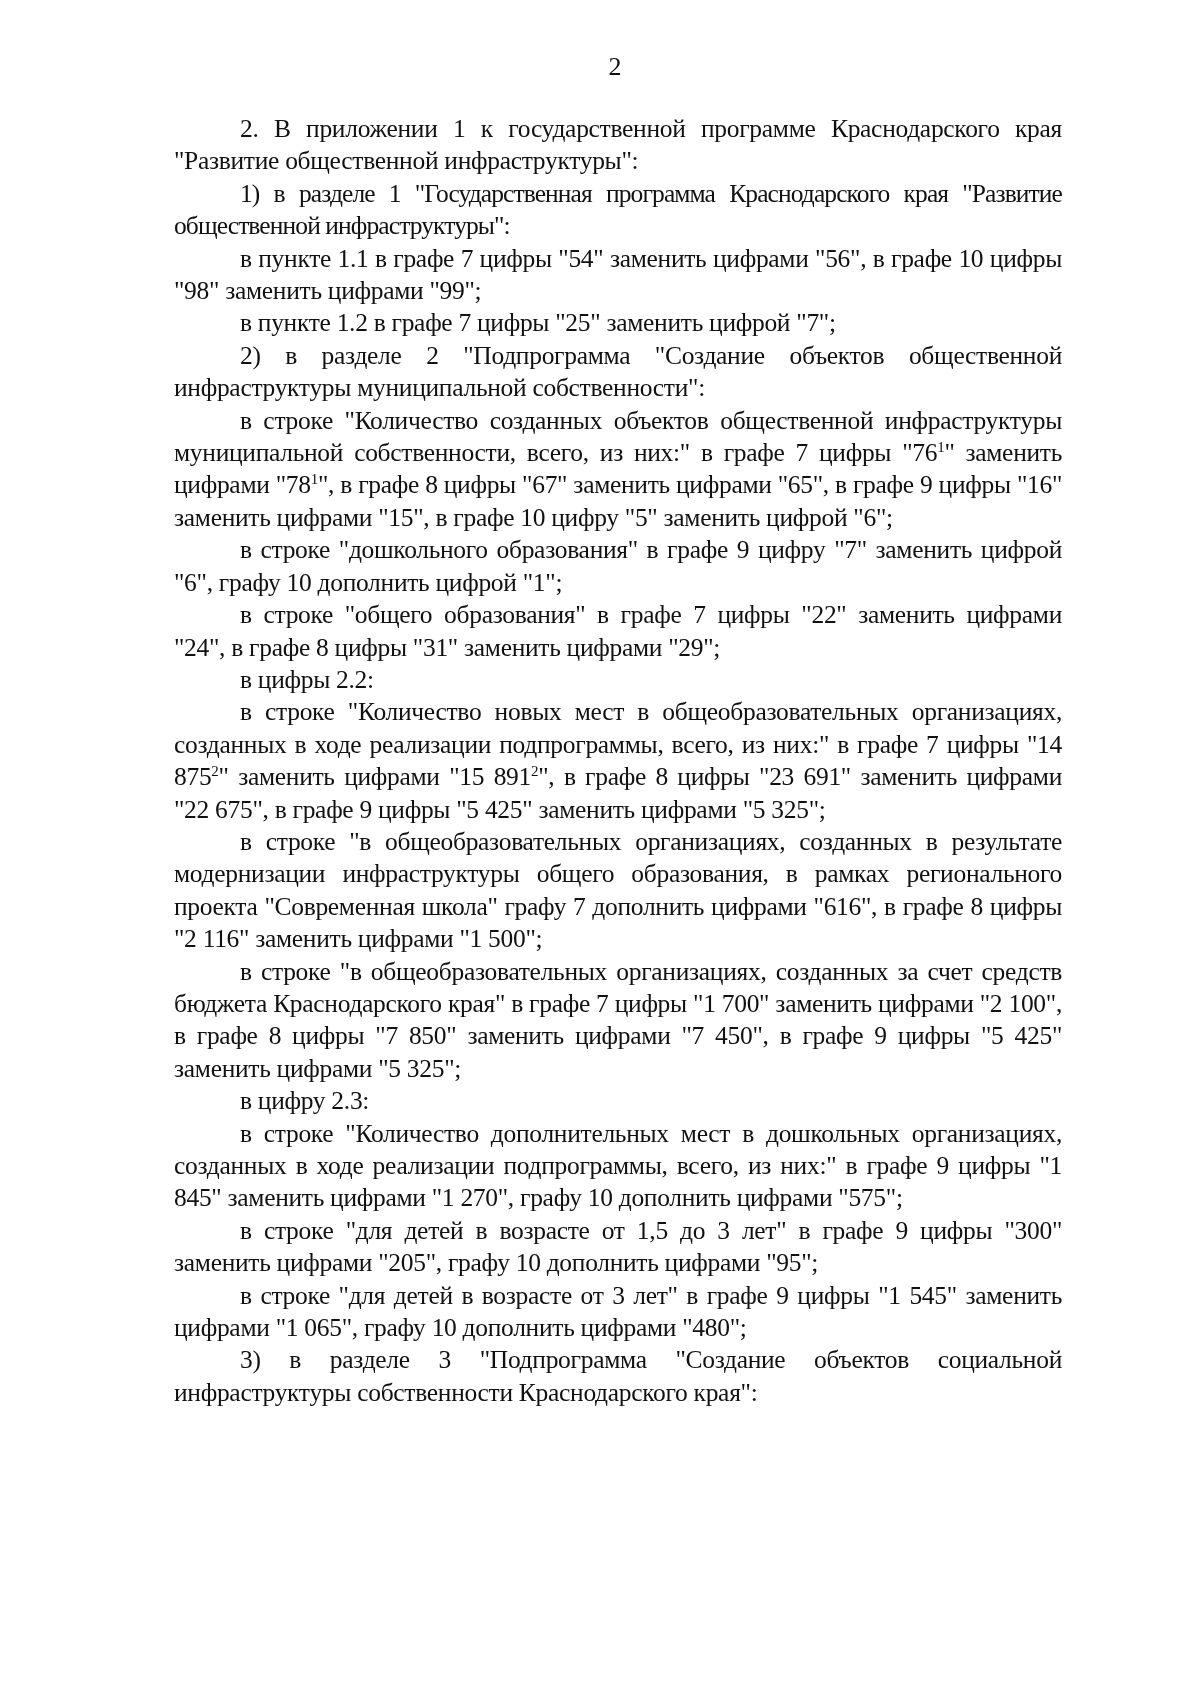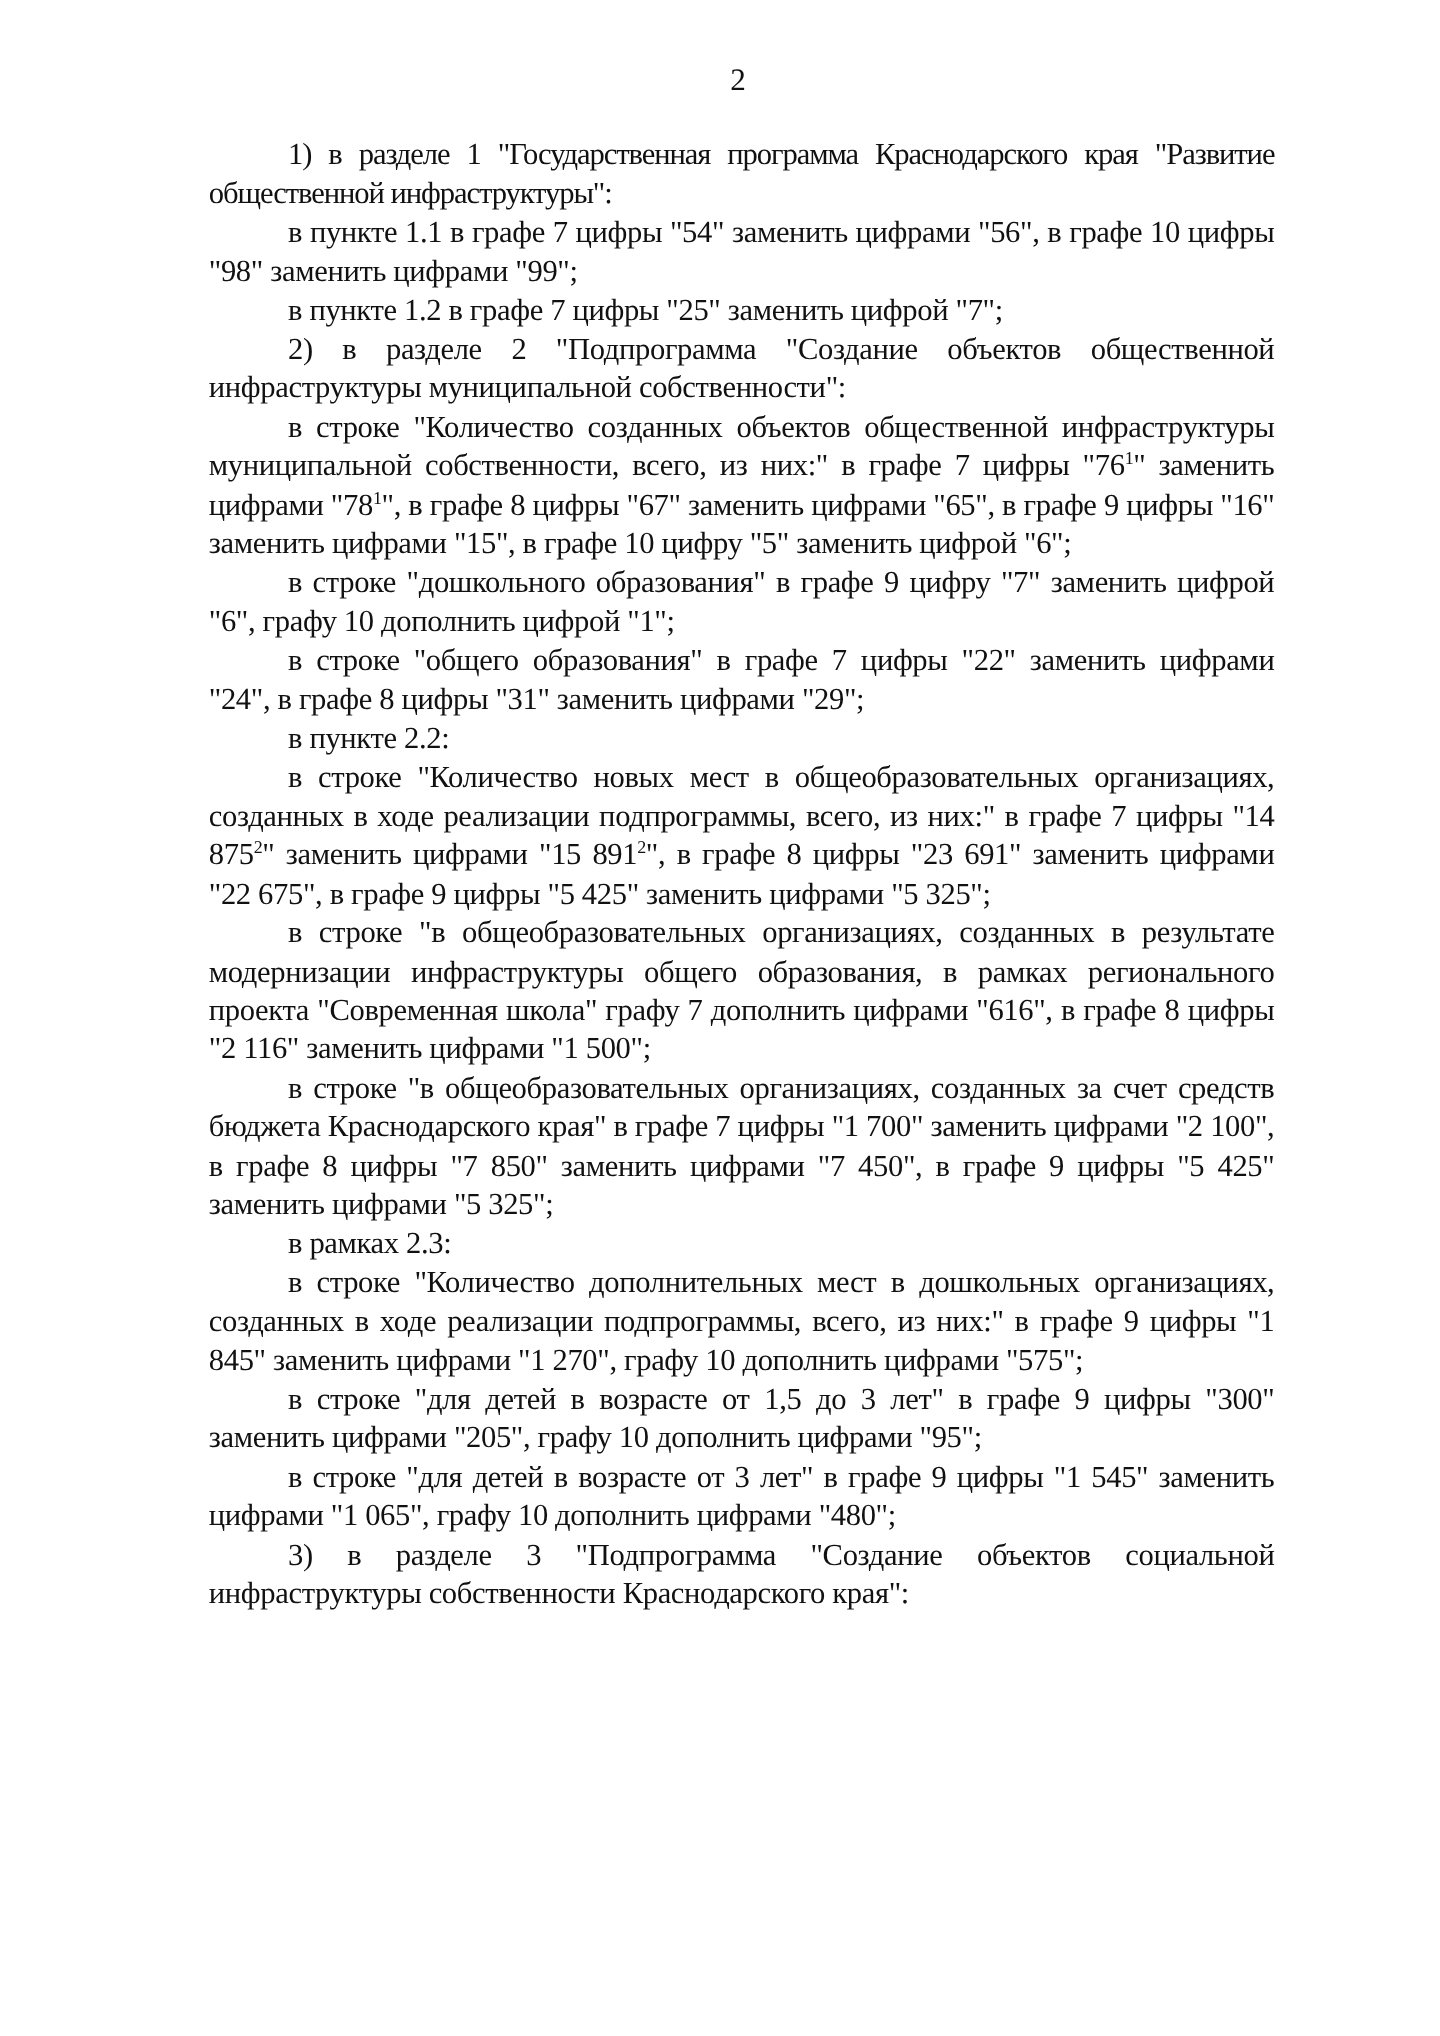--- a/index.html
+++ b/index.html
@@ -35,29 +35,30 @@
     }
     .content p.condensed { letter-spacing: -0.9px; }
     sup { font-size: 15px; line-height: 0; vertical-align: 9px; }
   </style>
 </head>
 <body>
 
 <div class="page-number">2</div>
 
 <div class="content">
+  <p>2. В приложении 1 к государственной программе Краснодарского края "Развитие общественной инфраструктуры":</p>
   <p class="condensed">1) в разделе 1 "Государственная программа Краснодарского края "Развитие общественной инфраструктуры":</p>
   <p>в пункте 1.1 в графе 7 цифры "54" заменить цифрами "56", в графе 10 цифры "98" заменить цифрами "99";</p>
   <p>в пункте 1.2 в графе 7 цифры "25" заменить цифрой "7";</p>
   <p>2) в разделе 2 "Подпрограмма "Создание объектов общественной инфраструктуры муниципальной собственности":</p>
   <p><span>в строке "Количество созданных объектов общественной инфраструктуры муниципальной собственности, всего, из них:" в графе 7 цифры "76</span><sup>1</sup><span>" заменить цифрами "78</span><sup>1</sup><span>", в графе 8 цифры "67" заменить цифрами "65", в графе 9 цифры "16" заменить цифрами "15", в графе 10 цифру "5" заменить цифрой "6";</span></p>
   <p>в строке "дошкольного образования" в графе 9 цифру "7" заменить цифрой "6", графу 10 дополнить цифрой "1";</p>
   <p>в строке "общего образования" в графе 7 цифры "22" заменить цифрами "24", в графе 8 цифры "31" заменить цифрами "29";</p>
-  <p>в пункте 2.2:</p>
+  <p>в цифры 2.2:</p>
   <p><span>в строке "Количество новых мест в общеобразовательных организациях, созданных в ходе реализации подпрограммы, всего, из них:" в графе 7 цифры "14 875</span><sup>2</sup><span>" заменить цифрами "15 891</span><sup>2</sup><span>", в графе 8 цифры "23 691" заменить цифрами "22 675", в графе 9 цифры "5 425" заменить цифрами "5 325";</span></p>
   <p>в строке "в общеобразовательных организациях, созданных в результате модернизации инфраструктуры общего образования, в рамках регионального проекта "Современная школа" графу 7 дополнить цифрами "616", в графе 8 цифры "2 116" заменить цифрами "1 500";</p>
   <p>в строке "в общеобразовательных организациях, созданных за счет средств бюджета Краснодарского края" в графе 7 цифры "1 700" заменить цифрами "2 100", в графе 8 цифры "7 850" заменить цифрами "7 450", в графе 9 цифры "5 425" заменить цифрами "5 325";</p>
-  <p>в рамках 2.3:</p>
+  <p>в цифру 2.3:</p>
   <p>в строке "Количество дополнительных мест в дошкольных организациях, созданных в ходе реализации подпрограммы, всего, из них:" в графе 9 цифры "1 845" заменить цифрами "1 270", графу 10 дополнить цифрами "575";</p>
   <p>в строке "для детей в возрасте от 1,5 до 3 лет" в графе 9 цифры "300" заменить цифрами "205", графу 10 дополнить цифрами "95";</p>
   <p>в строке "для детей в возрасте от 3 лет" в графе 9 цифры "1 545" заменить цифрами "1 065", графу 10 дополнить цифрами "480";</p>
   <p>3) в разделе 3 "Подпрограмма "Создание объектов социальной инфраструктуры собственности Краснодарского края":</p>
 </div>
 
 </body></html>

